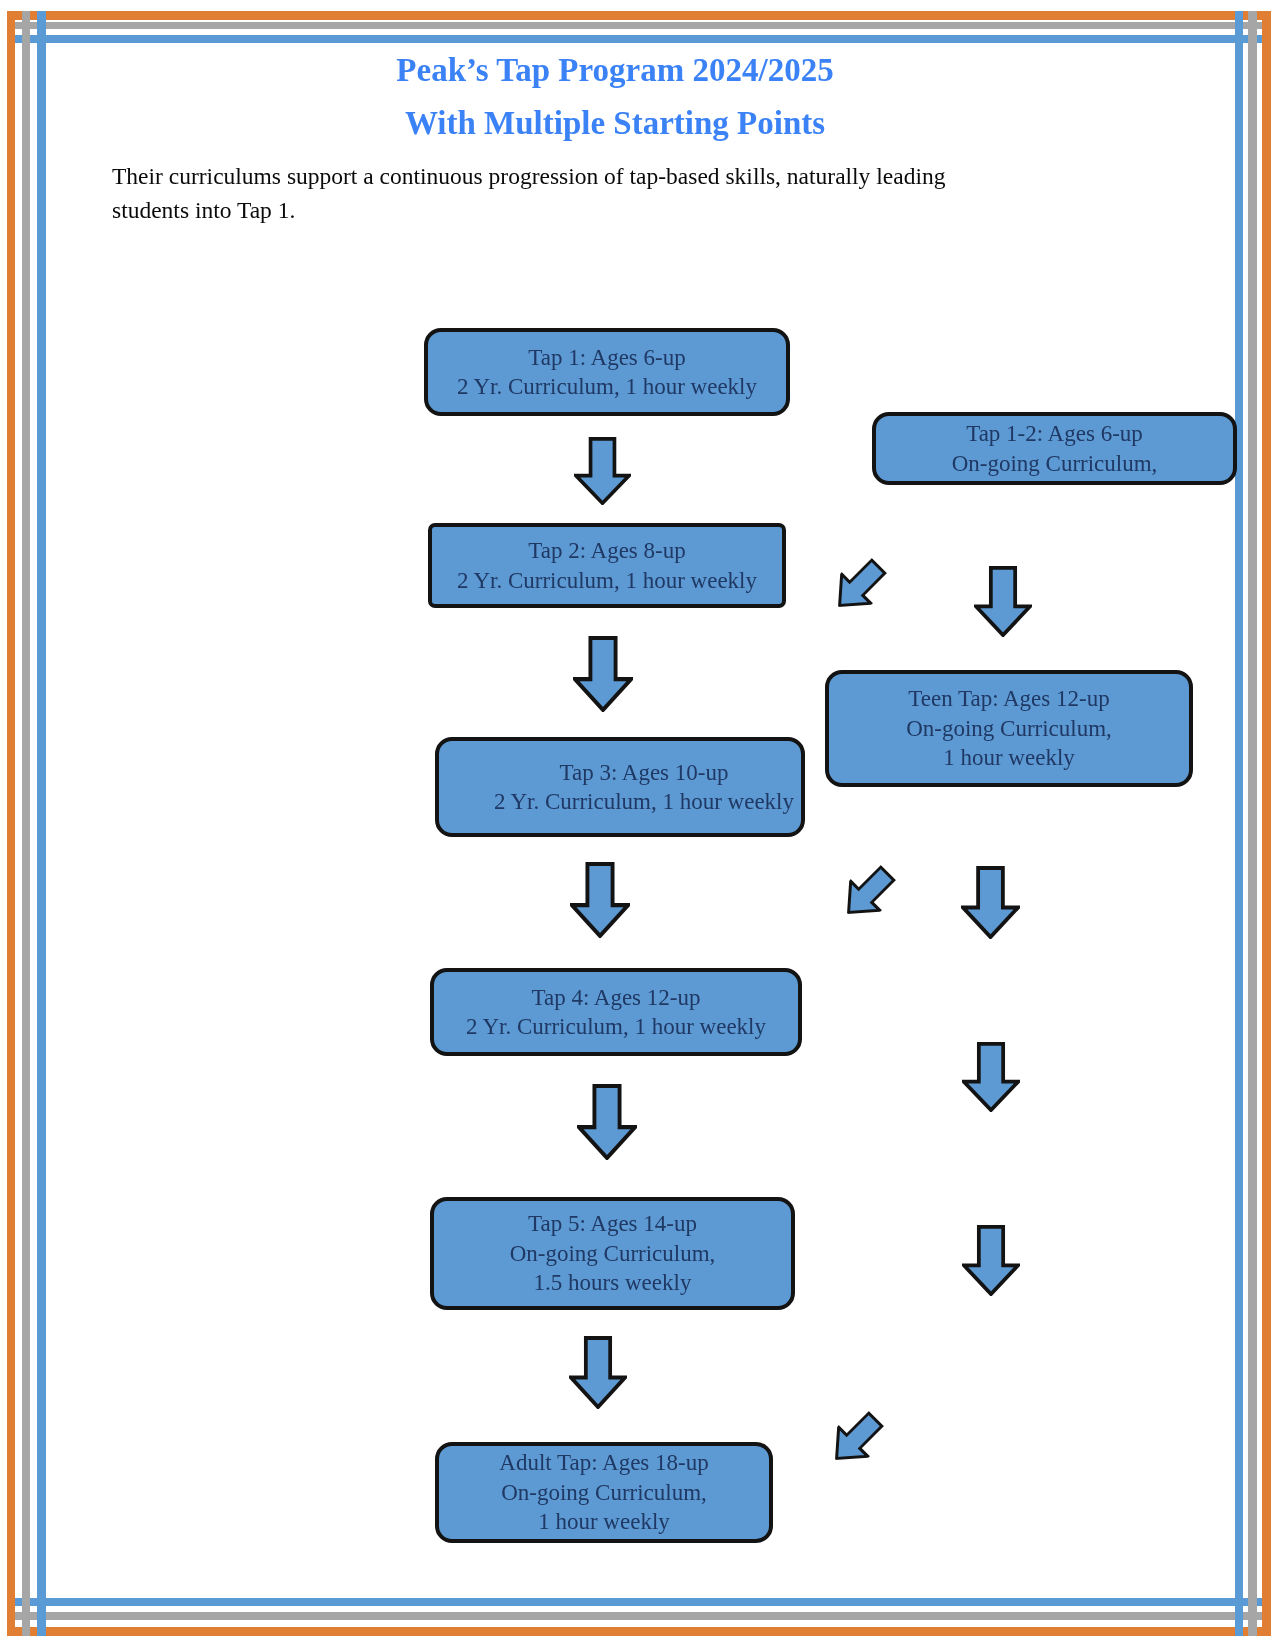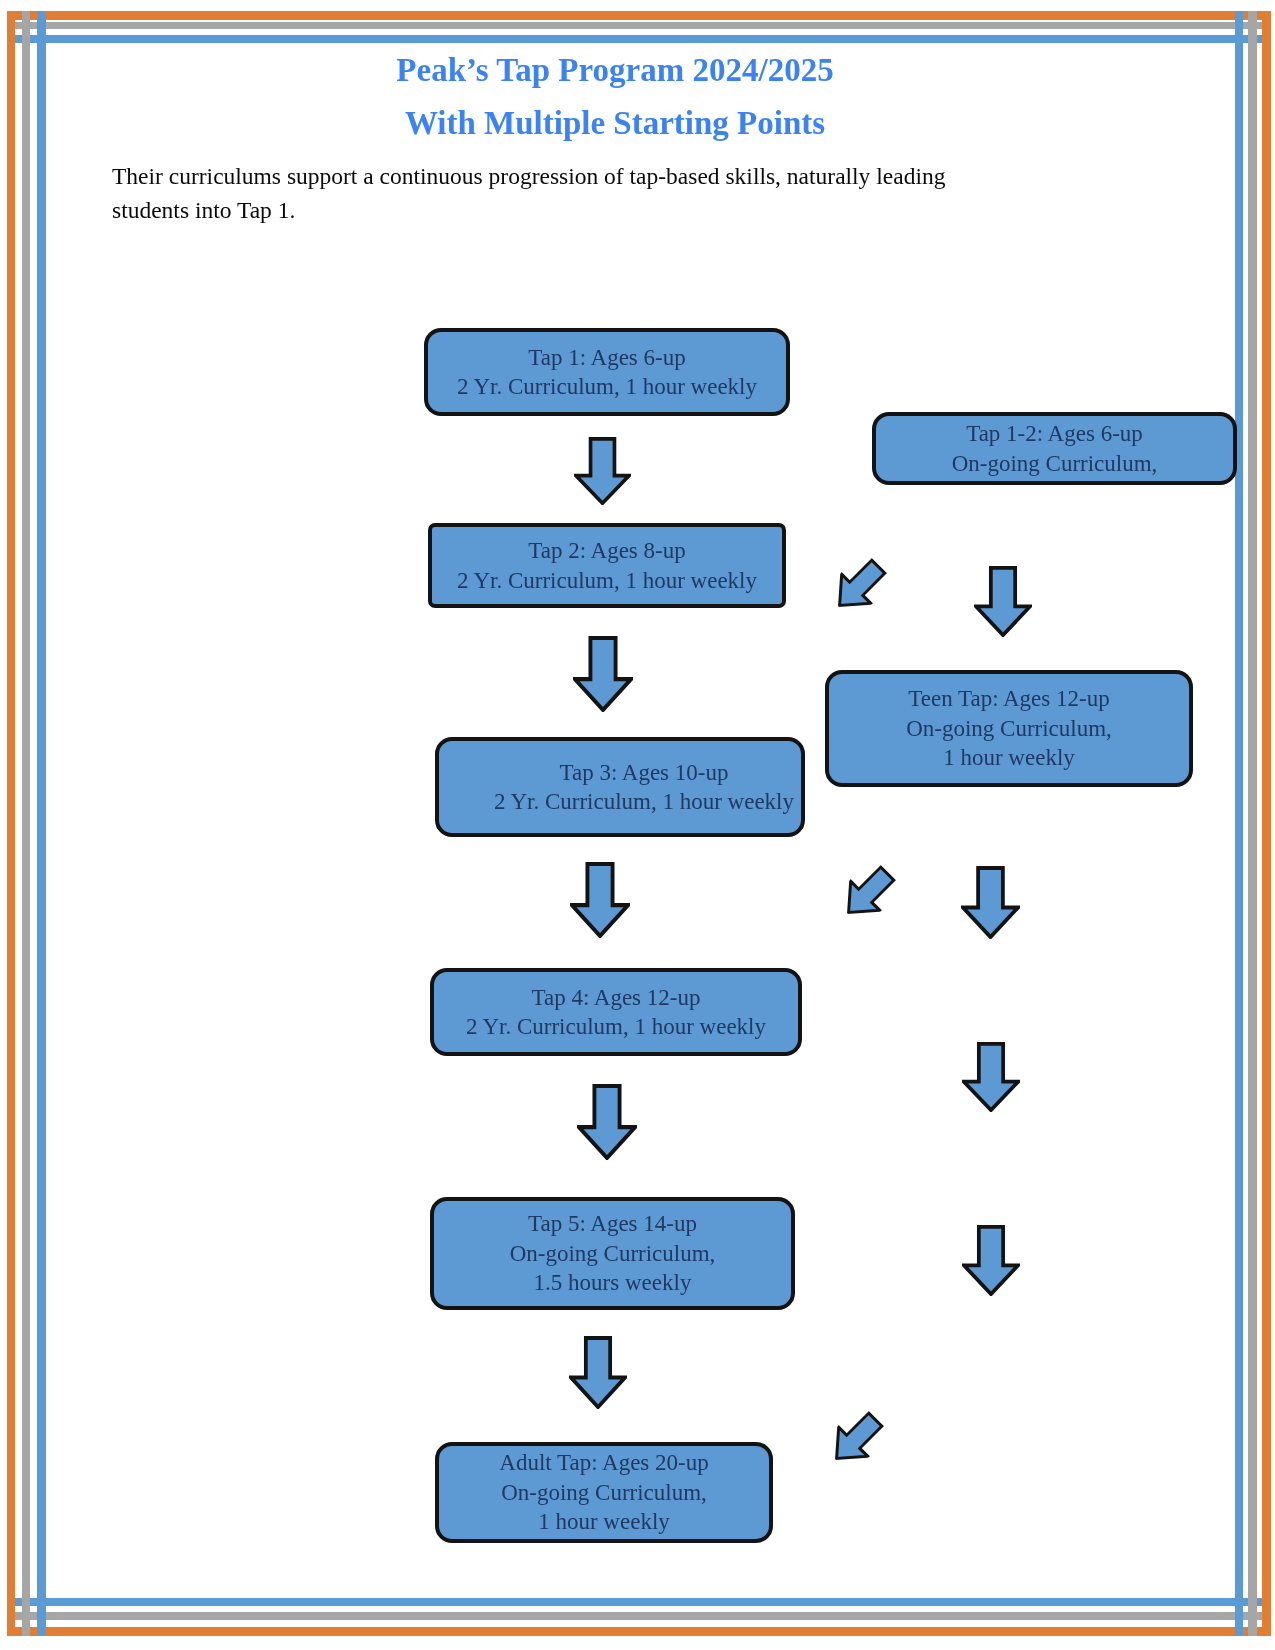--- a/index.html
+++ b/index.html
@@ -104,21 +104,21 @@
     <div>2 Yr. Curriculum, 1 hour weekly</div>
   </div>
 
   <div class="box" style="left:430px;top:1197px;width:365px;height:113px;font-family:Liberation Serif, serif;">
     <div>Tap 5: Ages 14-up</div>
     <div>On-going Curriculum,</div>
     <div>1.5 hours weekly</div>
   </div>
 
   <div class="box" style="left:435px;top:1442px;width:338px;height:101px;">
-    <div>Adult Tap: Ages 20-up</div>
+    <div>Adult Tap: Ages 18-up</div>
     <div>On-going Curriculum,</div>
     <div>1 hour weekly</div>
   </div>
 
   <div class="arrow" style="left:574px;top:437px;width:57px;height:68px;">
     <svg viewBox="0 0 62 74" width="100%" height="100%" preserveAspectRatio="none">
         <polygon points="18,2 44,2 44,42 60,42 31,72 2,42 18,42"></polygon>
       </svg>
   </div>
   <div class="arrow" style="left:573px;top:636px;width:60px;height:76px;">

